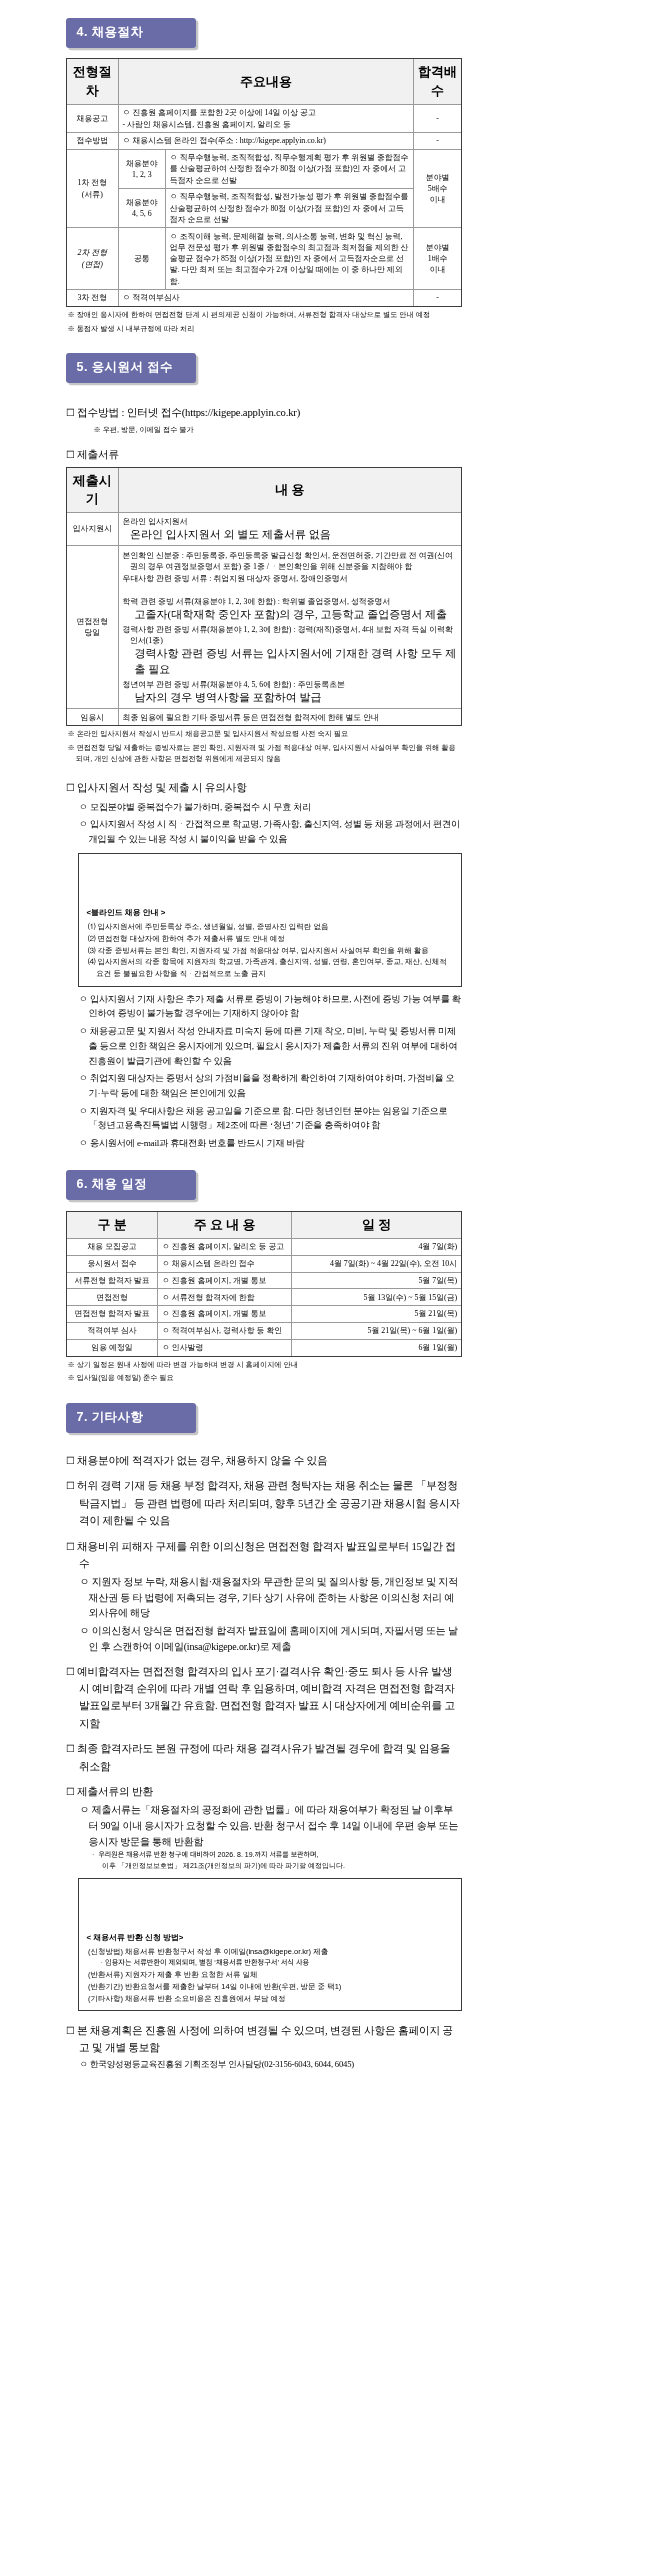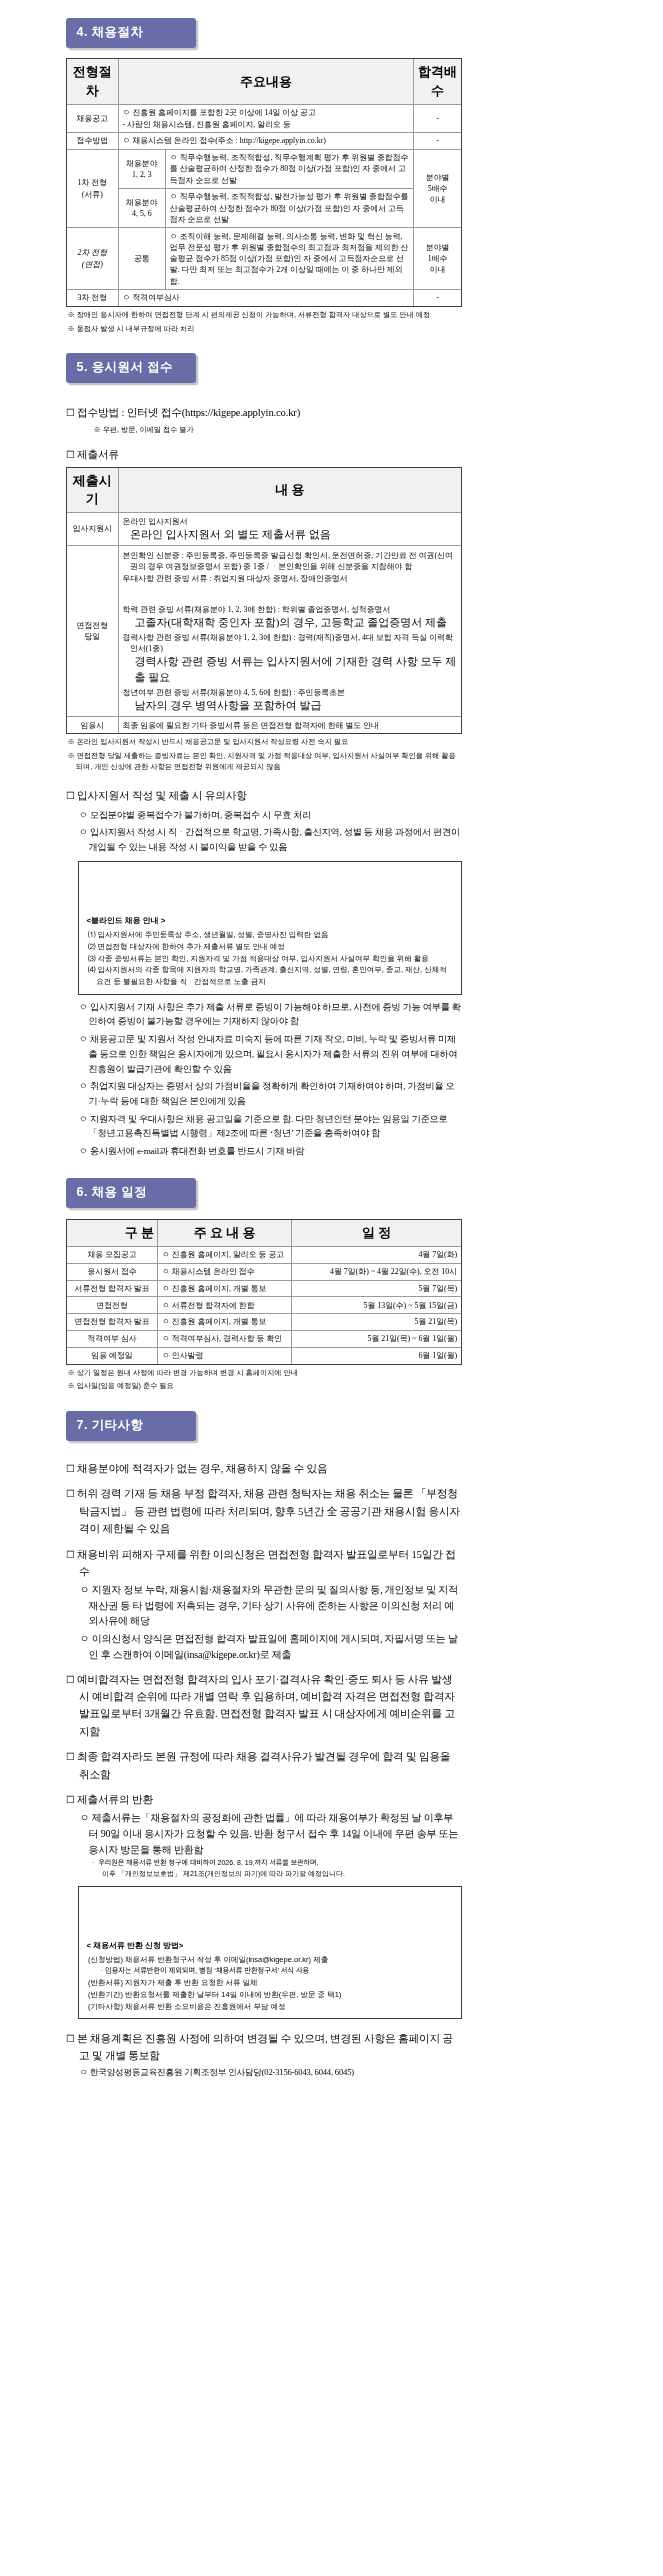--- a/index.html
+++ b/index.html
@@ -250,21 +250,21 @@
           <span class="hang">온라인 입사지원서</span>
           <span class="hang cellnote" style="padding-left:7.5px;">온라인 입사지원서 외 별도 제출서류 없음</span>
         </td>
       </tr>
       <tr>
         <td class="ctr" style="white-space:pre-line;">면접전형
 당일</td>
         <td>
           <span class="hang" style="text-indent:-7.5px;padding-left:7.5px;display:block;margin-top:1.5px;">본인확인 신분증 : 주민등록증, 주민등록증 발급신청 확인서, 운전면허증, 기간만료 전 여권(신여권의 경우 여권정보증명서 포함) 중 1종 / ᆞ본인확인을 위해 신분증을 지참해야 함</span>
           <span class="hang" style="text-indent:-7.5px;padding-left:7.5px;display:block;margin-top:1.5px;">우대사항 관련 증빙 서류 : 취업지원 대상자 증명서, 장애인증명서</span>
-          <span class="hang" style="text-indent:-7.5px;padding-left:7.5px;display:block;margin-top:19px;">학력 관련 증빙 서류(채용분야 1, 2, 3에 한함) : 학위별 졸업증명서, 성적증명서</span>
+          <span class="hang" style="text-indent:-7.5px;padding-left:7.5px;display:block;margin-top:11px;">학력 관련 증빙 서류(채용분야 1, 2, 3에 한함) : 학위별 졸업증명서, 성적증명서</span>
           <span class="hang cellnote" style="padding-left:12px;display:block;">고졸자(대학재학 중인자 포함)의 경우, 고등학교 졸업증명서 제출</span>
           <span class="hang" style="text-indent:-7.5px;padding-left:7.5px;display:block;margin-top:1.5px;">경력사항 관련 증빙 서류(채용분야 1, 2, 3에 한함) : 경력(재직)증명서, 4대 보험 자격 득실 이력확인서(1종)</span>
           <span class="hang cellnote" style="padding-left:12px;display:block;">경력사항 관련 증빙 서류는 입사지원서에 기재한 경력 사항 모두 제출 필요</span>
           <span class="hang" style="text-indent:-7.5px;padding-left:7.5px;display:block;margin-top:1.5px;">청년여부 관련 증빙 서류(채용분야 4, 5, 6에 한함) : 주민등록초본</span>
           <span class="hang cellnote" style="padding-left:12px;display:block;">남자의 경우 병역사항을 포함하여 발급</span>
         </td>
       </tr>
       <tr>
         <td class="ctr">임용시</td>
         <td>최종 임용에 필요한 기타 증빙서류 등은 면접전형 합격자에 한해 별도 안내</td>
@@ -314,21 +314,21 @@
 
   
   <div class="sec-head">
     <span class="pill">6. 채용 일정</span>
   </div>
 
   <div class="tbl-wrap">
   <table class="doc">
     <thead>
       <tr>
-        <th style="width:23%;text-align:right;">구 분</th>
+        <th style="width:23%;">구 분</th>
         <th style="width:34%;">주 요 내 용</th>
         <th>일 정</th>
       </tr>
     </thead>
     <tbody>
       <tr>
         <td class="ctr">채용 모집공고</td>
         <td>ㅇ 진흥원 홈페이지, 알리오 등 공고</td>
         <td class="rgt">4월 7일(화)</td>
       </tr>

